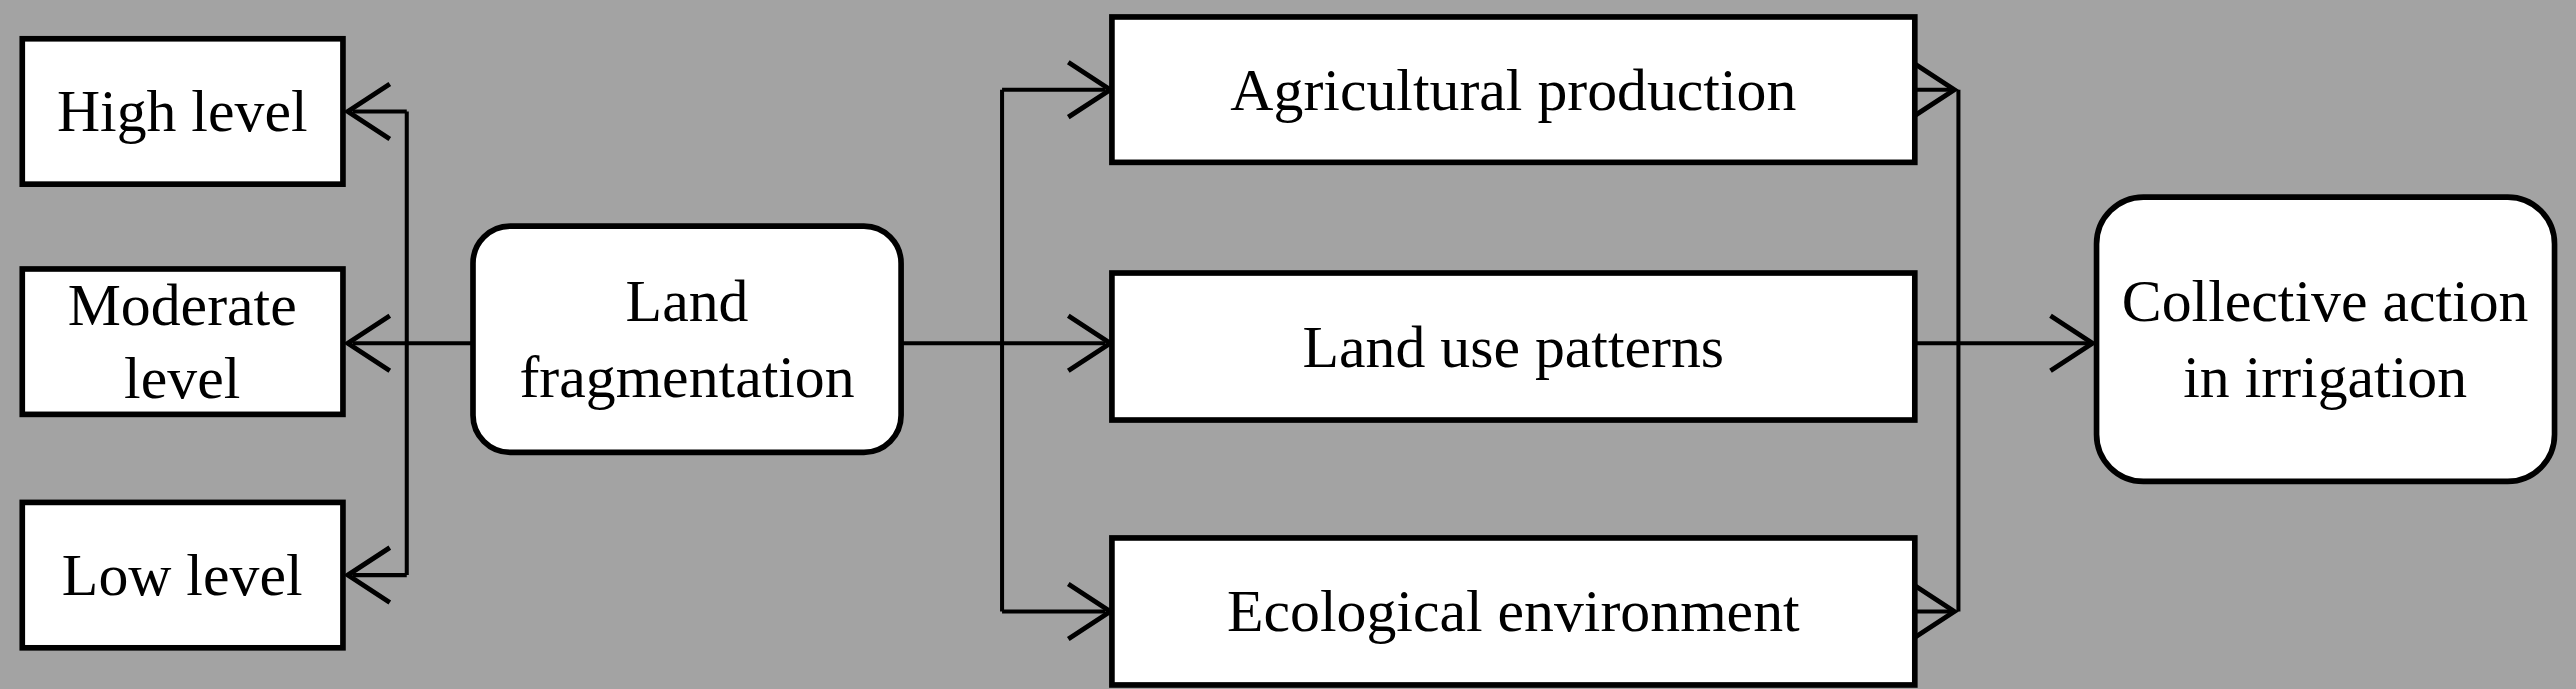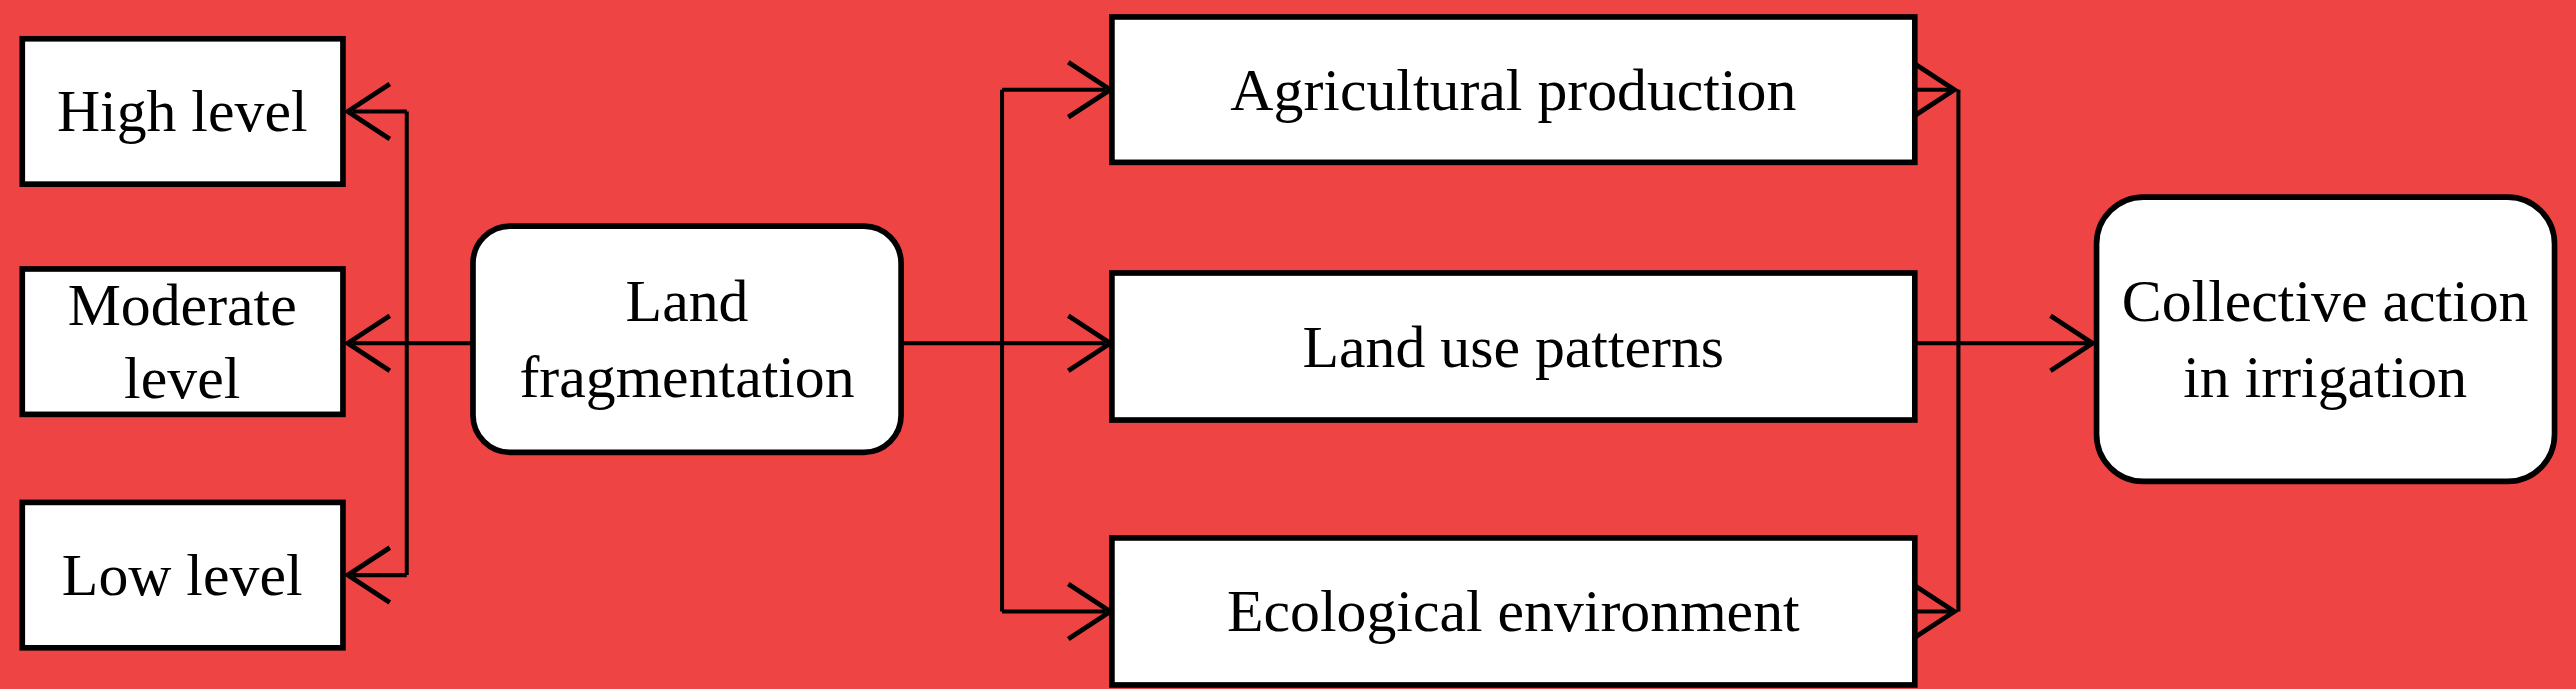--- a/index.html
+++ b/index.html
@@ -7,21 +7,21 @@
     padding: 0;
     background: #ffffff;
     width: 2576px;
     height: 689px;
     overflow: hidden;
   }
   #stage {
     width: 2576px;
     height: 689px;
     position: relative;
-    background: #ef4444;
+    background: #a3a3a3;
   }
   svg { display: block; }
   .box {
     fill: #ffffff;
     stroke: #000000;
     stroke-width: 7;
   }
   .edge {
     fill: none;
     stroke: #000000;

